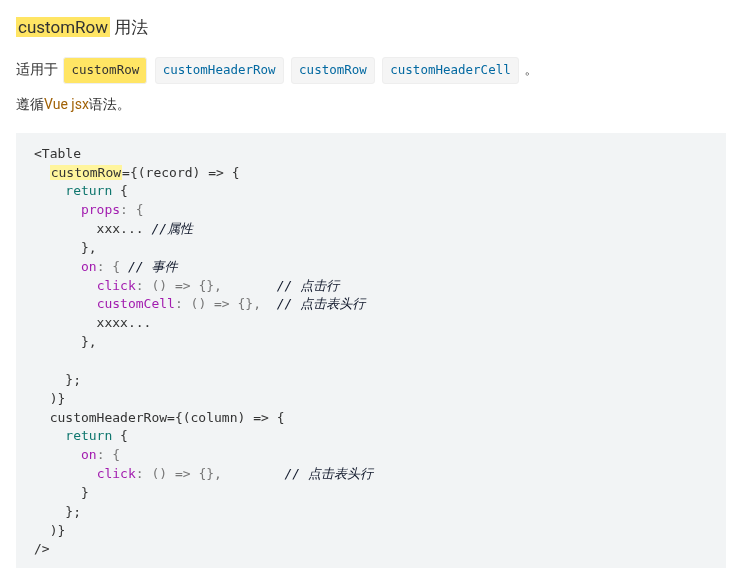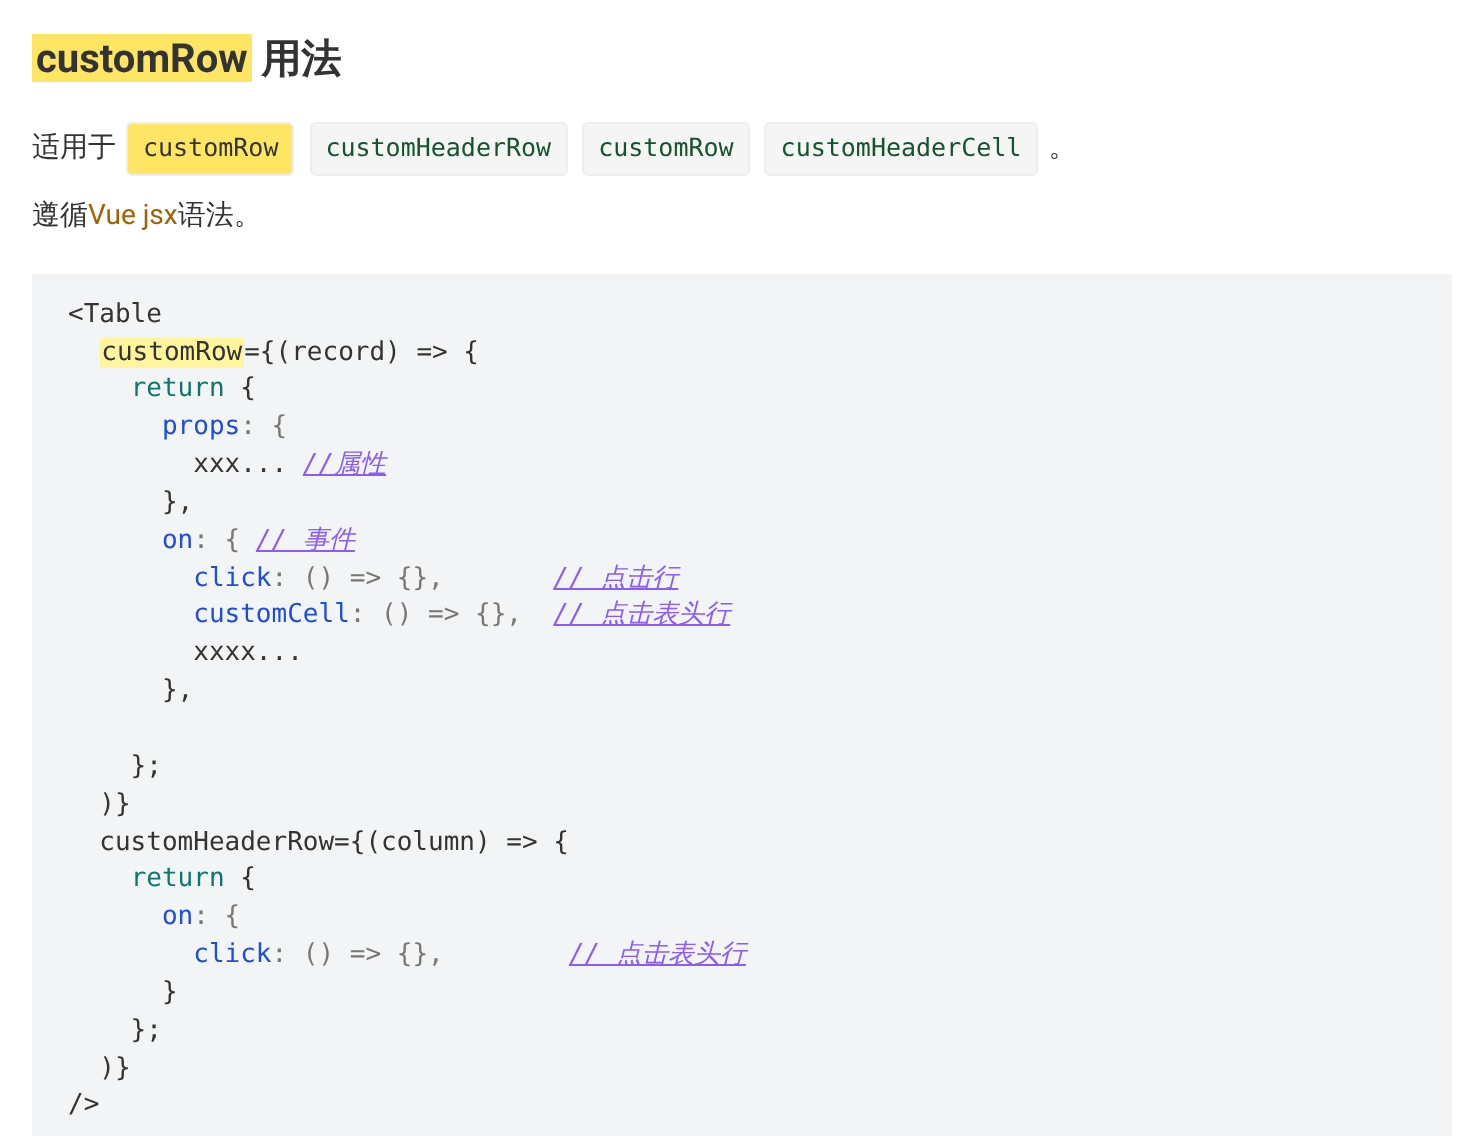--- a/index.html
+++ b/index.html
@@ -4,42 +4,42 @@
 <style>
   body {
     margin: 0;
     padding: 16px;
     font-family: -apple-system, BlinkMacSystemFont, "Segoe UI", Roboto, "Helvetica Neue", Arial, sans-serif;
     font-size: 14px;
     color: #333;
     background: #fff;
   }
   .heading {
-    font-size: 20px;
-    font-weight: 700;
+    font-size: 17px;
+    font-weight: 400;
     margin: 0 0 18px 0;
   }
   .hl {
     background: #ffe564;
     padding: 0 2px;
   }
   .para {
     margin: 8px 0;
     line-height: 1.8;
   }
   .tag {
     display: inline-block;
     background: #f5f5f5;
     border: 1px solid #eee;
     border-radius: 3px;
     padding: 1px 7px;
     margin: 0 2px;
     font-family: Consolas, monospace;
     font-size: 12.5px;
-    color: #14532d;
+    color: #0369a1;
   }
   .tag.hl-tag {
     background: #ffe564;
     color: #333;
   }
   .link {
     color: #a16207;
     text-decoration: none;
   }
   .codeblock {
@@ -47,23 +47,23 @@
     padding: 12px 18px;
     margin-top: 16px;
     font-family: Consolas, Monaco, monospace;
     font-size: 13px;
     line-height: 1.45;
     white-space: pre;
     color: #333;
     overflow-x: auto;
   }
   .tok-kw { color: #0f766e; } 
-  .tok-attr { color: #1d4ed8; } 
+  .tok-attr { color: #a21caf; } 
   .tok-punc { color: #777; }
-  .tok-comment { color: #8b5cf6; font-style: italic; text-decoration: underline; }
+  .tok-comment { color: #0f172a; font-style: italic; }
   .tok-hl { background: #fff59d; padding: 0 1px; }
 </style>
 </head>
 <body>
 
 <h3 class="heading">
   <span class="hl">customRow</span><span> 用法</span>
 </h3>
 
 <p class="para">

